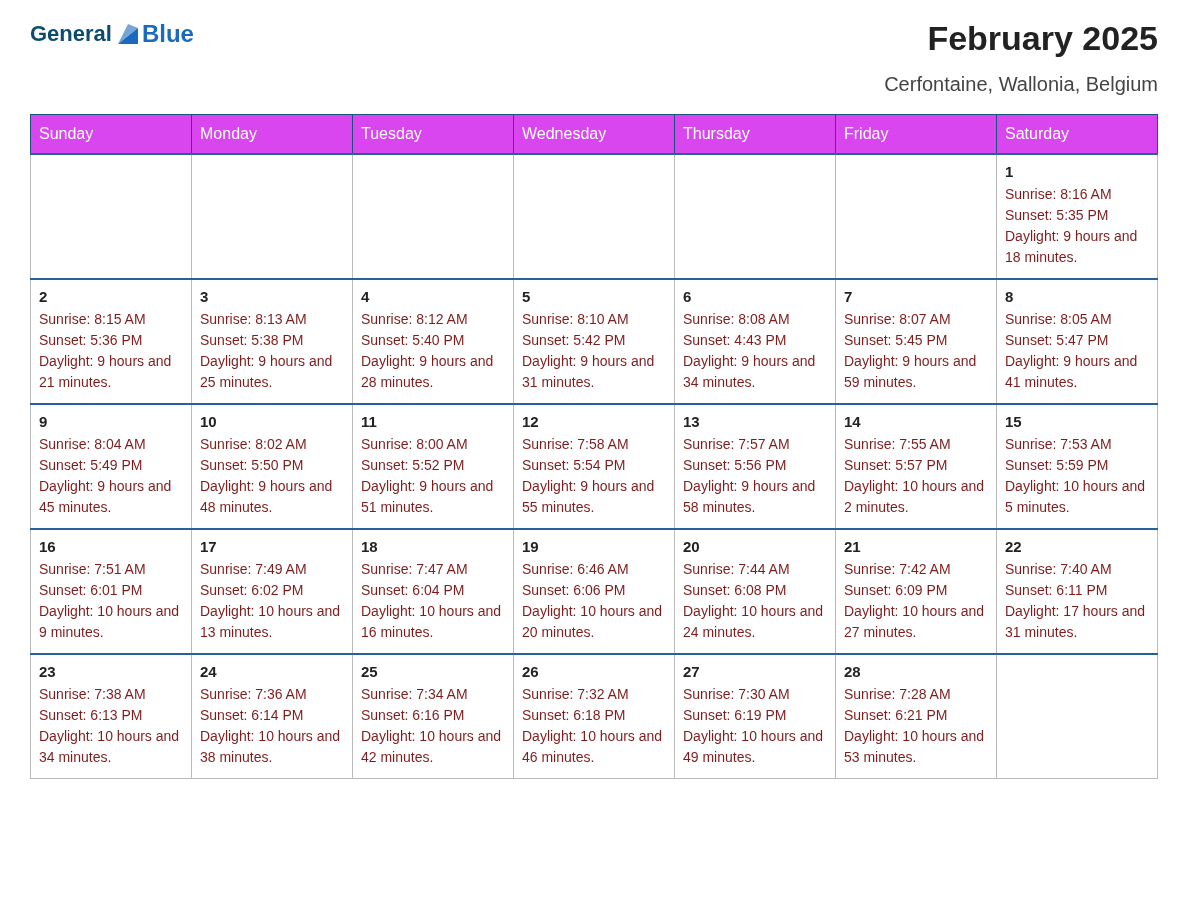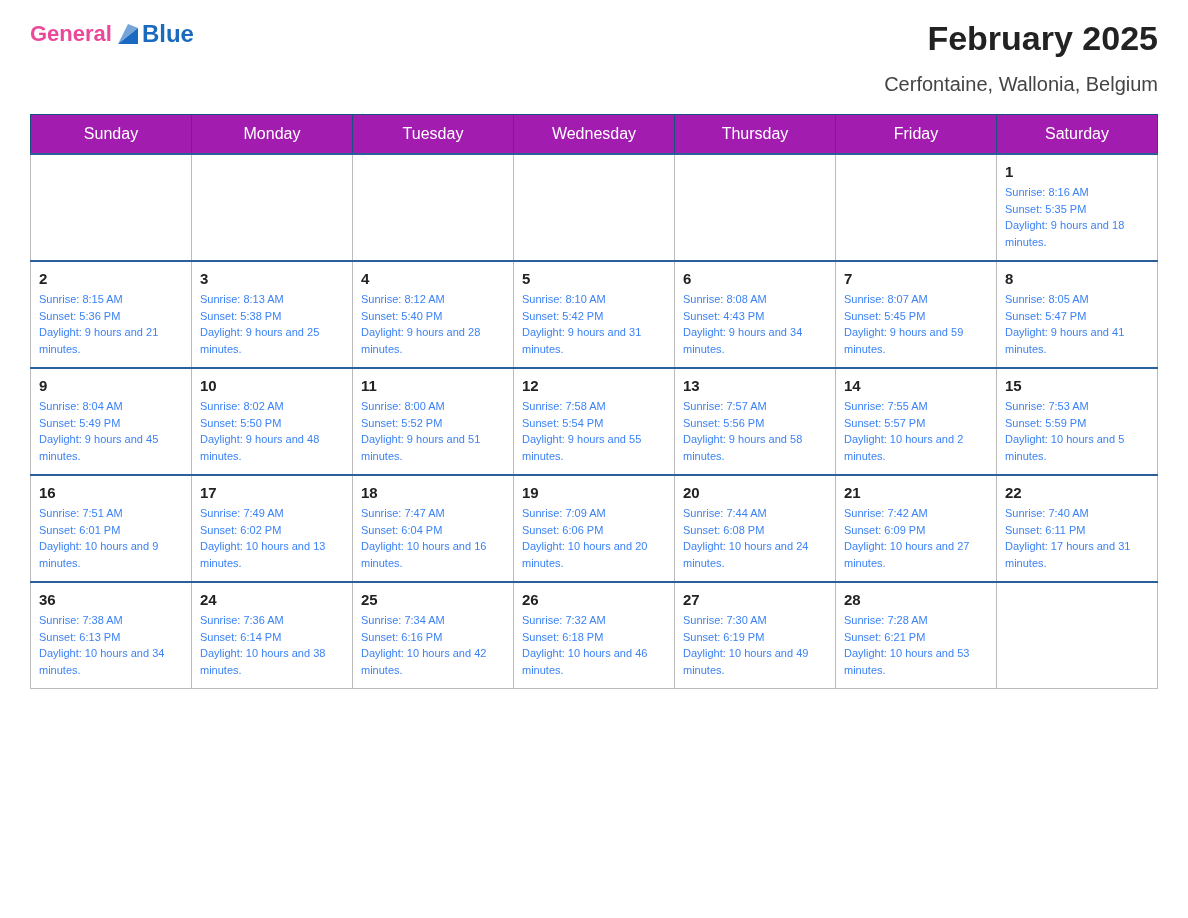--- a/index.html
+++ b/index.html
@@ -17,21 +17,21 @@
       margin-bottom: 18px;
     }
     .logo {
       display: flex;
       align-items: center;
       gap: 0;
     }
     .logo-text {
       font-size: 22px;
       font-weight: bold;
-      color: #ec4899;
+      color: #0c4a6e;
     }
     .logo-icon {
       width: 28px;
       height: 28px;
       margin-left: 2px;
     }
     .title-block {
       text-align: right;
     }
     .month-year {
@@ -44,26 +44,26 @@
       font-size: 20px;
       color: #444;
       margin-top: 16px;
     }
     .calendar {
       width: 100%;
       border-collapse: collapse;
       border: 1px solid #999;
     }
     .calendar th {
-      background: #a21caf;
+      background: #d946ef;
       color: #fff;
       font-size: 16px;
       font-weight: normal;
       padding: 10px 8px;
-      text-align: center;
+      text-align: left;
       border: 1px solid #1a4f80;
     }
     .calendar td {
       vertical-align: top;
       padding: 8px 8px 10px 8px;
       border: 1px solid #bbb;
       width: 14.28%;
       min-height: 110px;
       background: #fff;
       font-size: 13px;
@@ -73,22 +73,22 @@
       border-top: 2px solid #2a6099;
     }
     .day-num {
       font-size: 15px;
       font-weight: bold;
       color: #222;
       display: block;
       margin-bottom: 4px;
     }
     .day-info {
-      font-size: 11px;
-      color: #3b82f6;
+      font-size: 14px;
+      color: #7f1d1d;
       line-height: 1.5;
     }
     .empty-cell {
       background: #f8f8f8;
     }
   </style>
 </head>
 <body>
 
 <div class="header">
@@ -204,38 +204,38 @@
         <td>
           <span class="day-num">17</span>
           <div class="day-info"><span>Sunrise: 7:49 AM</span><br><span>Sunset: 6:02 PM</span><br><span>Daylight: 10 hours and 13 minutes.</span></div>
         </td>
         <td>
           <span class="day-num">18</span>
           <div class="day-info"><span>Sunrise: 7:47 AM</span><br><span>Sunset: 6:04 PM</span><br><span>Daylight: 10 hours and 16 minutes.</span></div>
         </td>
         <td>
           <span class="day-num">19</span>
-          <div class="day-info"><span>Sunrise: 7:09 AM</span><br><span>Sunset: 6:06 PM</span><br><span>Daylight: 10 hours and 20 minutes.</span></div>
+          <div class="day-info"><span>Sunrise: 6:46 AM</span><br><span>Sunset: 6:06 PM</span><br><span>Daylight: 10 hours and 20 minutes.</span></div>
         </td>
         <td>
           <span class="day-num">20</span>
           <div class="day-info"><span>Sunrise: 7:44 AM</span><br><span>Sunset: 6:08 PM</span><br><span>Daylight: 10 hours and 24 minutes.</span></div>
         </td>
         <td>
           <span class="day-num">21</span>
           <div class="day-info"><span>Sunrise: 7:42 AM</span><br><span>Sunset: 6:09 PM</span><br><span>Daylight: 10 hours and 27 minutes.</span></div>
         </td>
         <td>
           <span class="day-num">22</span>
           <div class="day-info"><span>Sunrise: 7:40 AM</span><br><span>Sunset: 6:11 PM</span><br><span>Daylight: 17 hours and 31 minutes.</span></div>
         </td>
       </tr>
       <tr class="week-row">
         <td>
-          <span class="day-num">36</span>
+          <span class="day-num">23</span>
           <div class="day-info"><span>Sunrise: 7:38 AM</span><br><span>Sunset: 6:13 PM</span><br><span>Daylight: 10 hours and 34 minutes.</span></div>
         </td>
         <td>
           <span class="day-num">24</span>
           <div class="day-info"><span>Sunrise: 7:36 AM</span><br><span>Sunset: 6:14 PM</span><br><span>Daylight: 10 hours and 38 minutes.</span></div>
         </td>
         <td>
           <span class="day-num">25</span>
           <div class="day-info"><span>Sunrise: 7:34 AM</span><br><span>Sunset: 6:16 PM</span><br><span>Daylight: 10 hours and 42 minutes.</span></div>
         </td>

